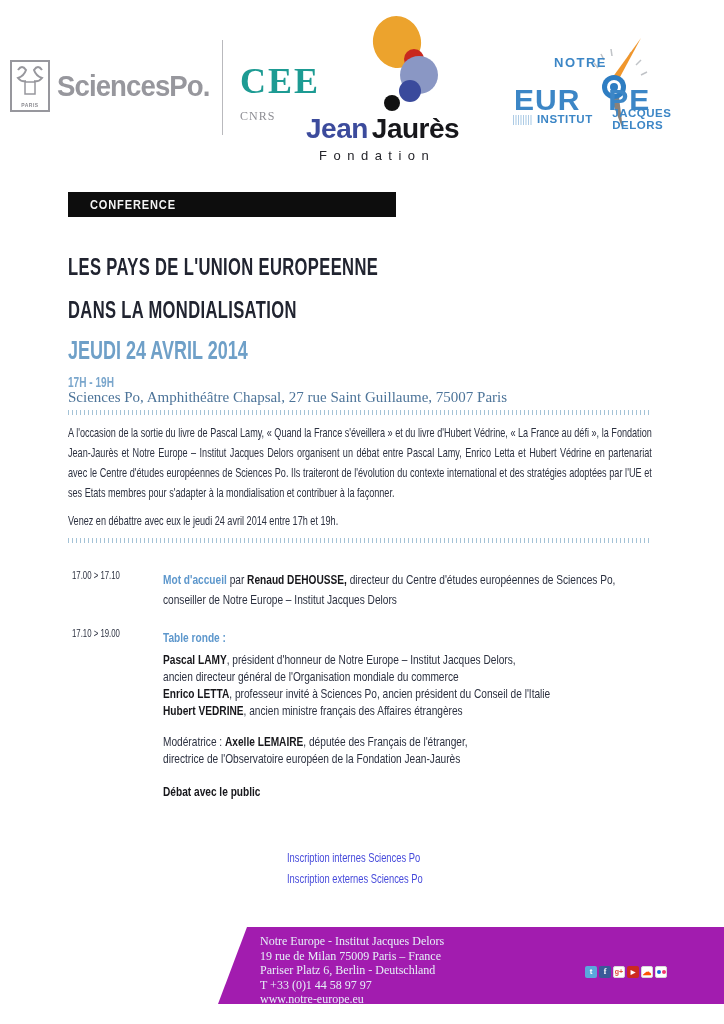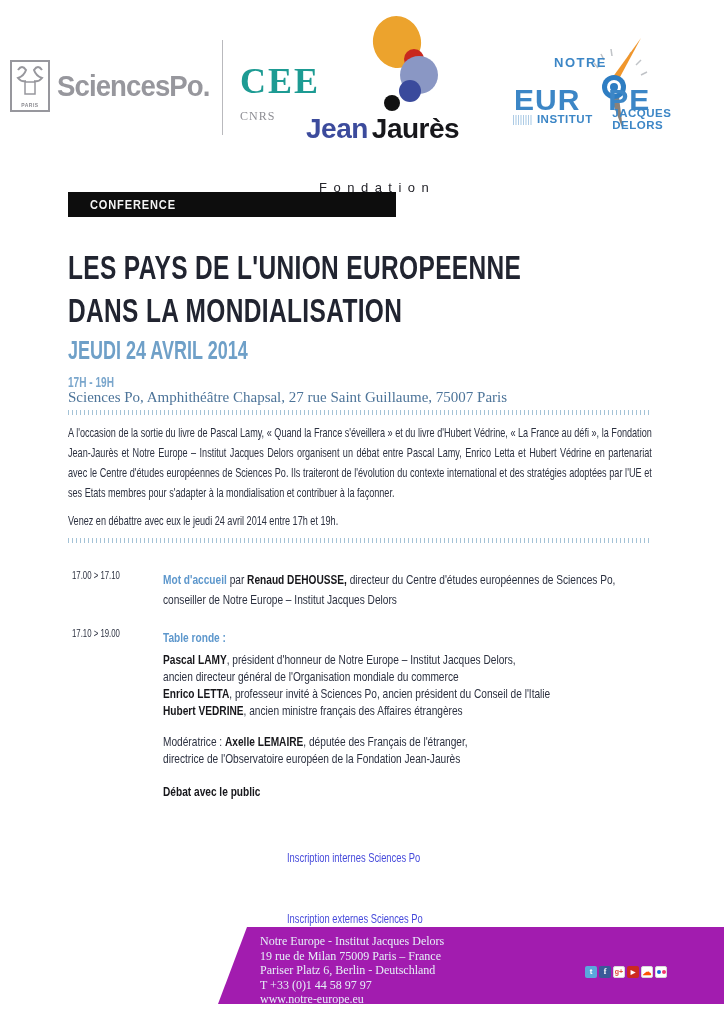--- a/index.html
+++ b/index.html
@@ -25,34 +25,34 @@
     font-size:5px; letter-spacing:.5px; color:#8b8b91; font-weight:bold; }
   .sp-name { font-size:30px; font-weight:bold; color:#97979d; letter-spacing:-1px; margin-left:7px; }
   .logo-divider { left:222px; top:40px; width:1px; height:95px; background:#b9b9bd; }
   .cee { left:240px; top:62px; }
   .cee-acronym { font-family:"Liberation Serif", serif; font-weight:bold; font-size:36px;
     color:#1d9b93; letter-spacing:2px; line-height:38px; }
   .cee-org { margin-top:9px; font-size:12px; color:#8e8e94; letter-spacing:1px; font-family:"Liberation Serif", serif; }
   .jj { left:300px; top:15px; width:205px; height:150px; }
   .jj-text { position:absolute; left:6px; top:98px; font-size:28px; font-weight:bold; letter-spacing:-.5px; white-space:nowrap; }
   .jj-first { color:#3c4b9c; } .jj-last { color:#17171b; margin-left:4px; }
-  .jj-sub { position:absolute; left:19px; top:133px; font-size:13px; letter-spacing:6.5px; color:#24242a;margin-top:32px; }
+  .jj-sub { position:absolute; left:19px; top:133px; font-size:13px; letter-spacing:6.5px; color:#24242a; }
   .ne { left:512px; top:45px; width:212px; height:95px; color:#3c86c6; }
   .ne-top { position:absolute; left:42px; top:10px; font-size:13px; font-weight:bold; letter-spacing:1.5px; }
   .ne-big { position:absolute; left:2px; top:26px; font-size:30px; font-weight:bold; letter-spacing:1px; display:flex;margin-top:12px; }
   .ne-ogap { width:28px; }
   .ne-bottom { position:absolute; left:0; top:62px; font-size:11.5px; font-weight:bold; letter-spacing:.5px; display:flex; align-items:center; }
   .ne-bars { color:#a7c8e4; letter-spacing:-.5px; margin-right:5px; font-weight:normal; }
   .ne-needlegap { width:20px; }
   .ne-svg { position:absolute; left:0; top:-13px; pointer-events:none; }
 
   
   .banner { left:68px; top:192px; width:328px; height:25px; background:#0d0d0d;
     color:#f4f4f4; font-size:13px; font-weight:bold; line-height:25px; padding-left:22px; letter-spacing:1px; }
-  .title { left:68px; top:246px; font-size:34px; font-weight:bold; color:#212430; line-height:43px; letter-spacing:.5px; }
+  .title { left:68px; top:246px; font-size:23px; font-weight:bold; color:#212430; line-height:43px; letter-spacing:.5px; }
   .title .cx72 { vertical-align:top; }
   .date { left:68px; top:336px; font-size:25px; font-weight:bold; color:#6fa0c8; }
   .timerange { left:68px; top:374px; font-size:14px; font-weight:bold; color:#7aa6cc; }
   .venue { left:68px; top:389px; font-family:"Liberation Serif", serif; font-size:15px; color:#4d7499; }
   .stripes { left:68px; width:584px; height:5px;
     background:repeating-linear-gradient(90deg,#a3c2d6 0 1.4px,transparent 1.4px 4px); }
   .stripes1 { top:410px; } .stripes2 { top:538px; }
 
   
   .intro-p { left:68px; top:423px; width:834px; font-size:13px; line-height:20px;
@@ -67,21 +67,21 @@
   .row2 { left:68px; top:628px; width:584px; height:90px; }
   .participants { margin-top:3px; line-height:17px; }
   .moderator { left:163px; top:733px; width:627px; font-size:13px; line-height:17px; color:#2c3140; }
   .debate { left:163px; top:784px; width:627px; font-size:13px; font-weight:bold; color:#17171b; }
   .blue-heading { color:#5d97cc; font-weight:bold; }
   .bold-name { font-weight:bold; color:#17171b; }
   .preline { white-space:pre-line; }
 
   
   .reg-link { left:287px; font-size:13px; color:#474bdb; text-decoration:underline; cursor:pointer; }
-  .reg1 { top:850px; } .reg2 { top:871px;margin-top:40px; }
+  .reg1 { top:850px; } .reg2 { top:871px; }
 
   
   .footer { left:0; top:927px; width:724px; height:77px; background:#a21caf;
     -webkit-clip-path:polygon(247px 0,724px 0,724px 77px,218px 77px);
     clip-path:polygon(247px 0,724px 0,724px 77px,218px 77px); }
   .footer-address { position:absolute; left:260px; top:7px; font-family:"Liberation Serif", serif;
     font-size:12px; line-height:14.5px; color:#e6f0f8; }
   .social { position:absolute; left:585px; top:39px; display:flex; gap:2px; }
   .sicon { width:12px; height:12px; border-radius:2px; font-size:8px; line-height:12px;
     text-align:center; font-weight:bold; cursor:pointer; overflow:hidden; }

